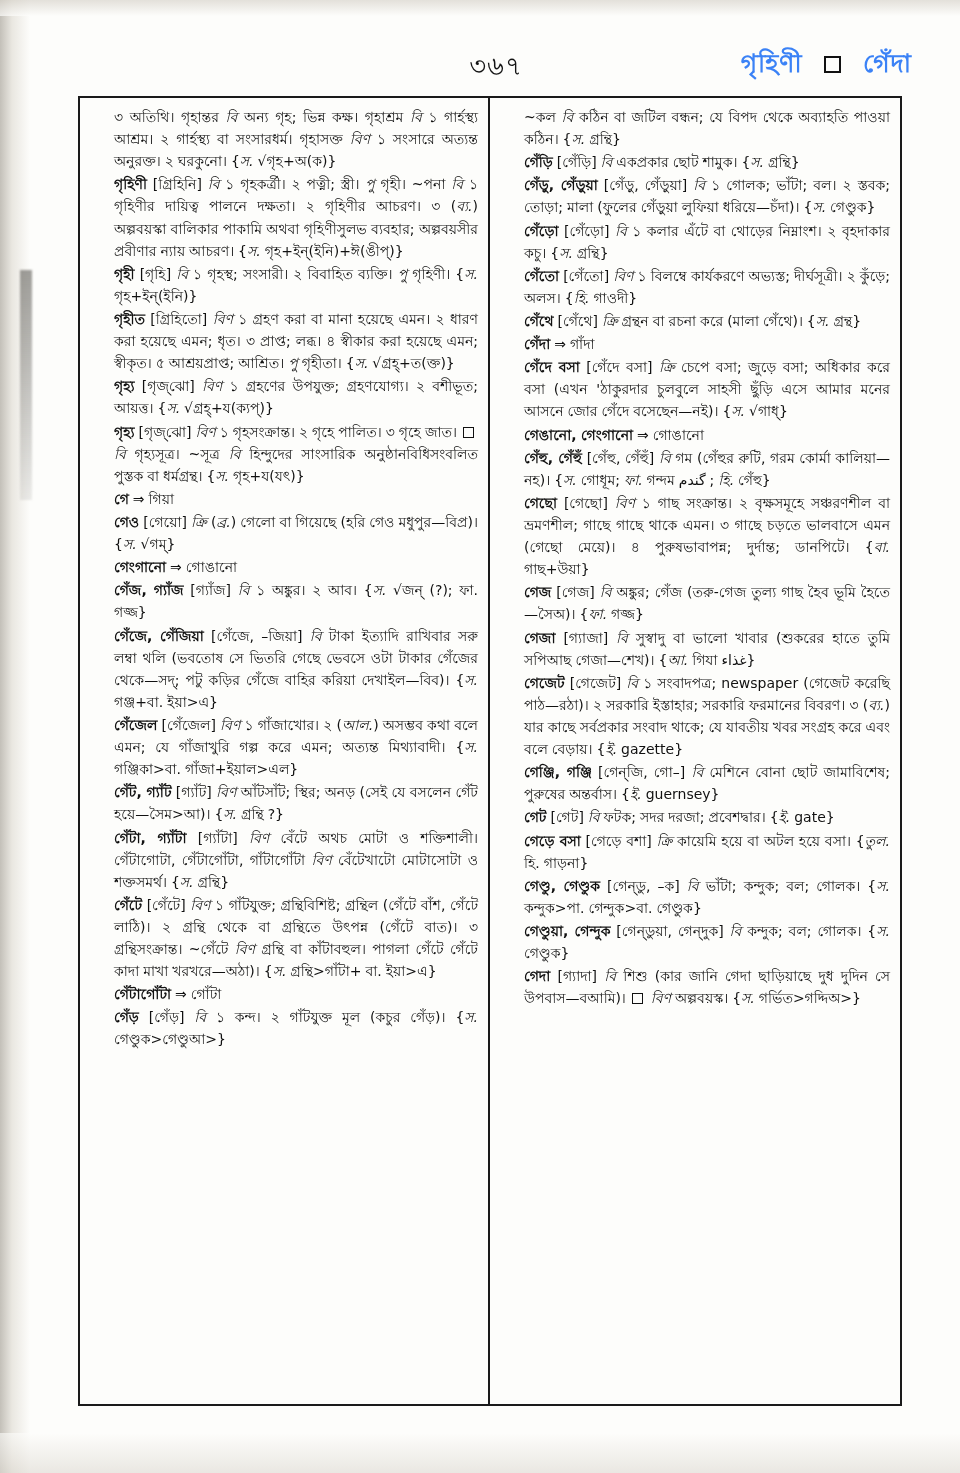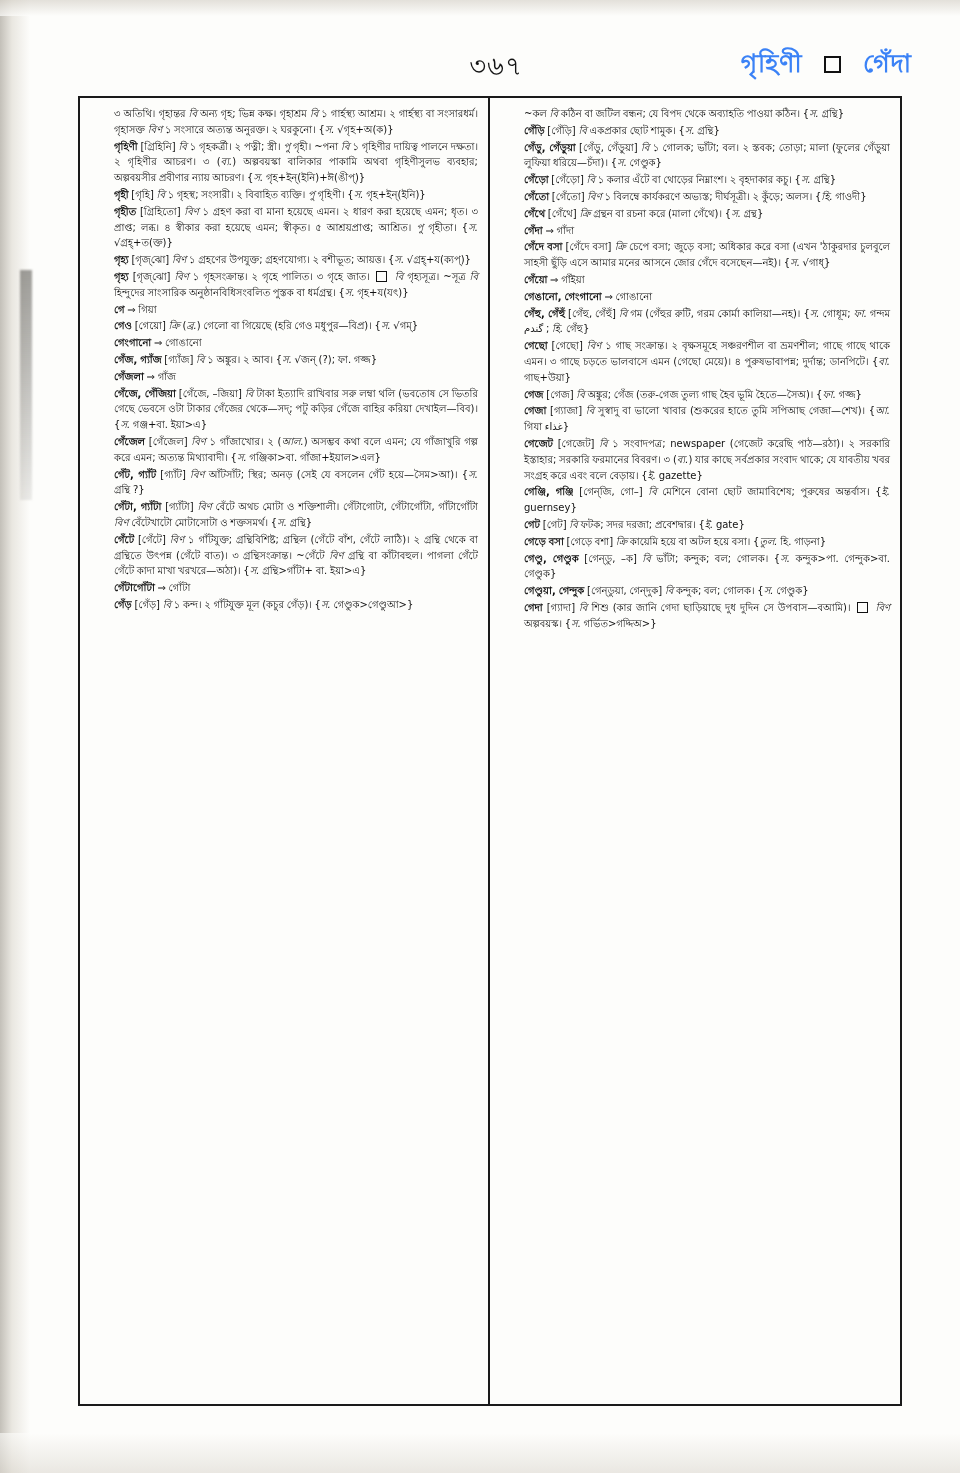--- a/index.html
+++ b/index.html
@@ -99,21 +99,21 @@
   .col {
     box-sizing: border-box;
     padding: 8px 10px 6px 12px;
     width: 50%;
     overflow: hidden;
   }
   .col.left {
     border-right: 2px solid #1a1a1a;
   }
   .entry {
-    font-size: 10px;
+    font-size: 14px;
     line-height: 1.58;
     margin: 0 0 1px 0;
     text-indent: 0;
     padding-left: 22px;
     text-align: justify;
     word-spacing: -0.5px;
   }
   .sq {
     display: inline-block;
     width: 9px;
@@ -146,39 +146,37 @@
         <p class="entry">৩ অতিথি। গৃহান্তর <i>বি</i> অন্য গৃহ; ভিন্ন কক্ষ। গৃহাশ্রম <i>বি</i> ১ গার্হস্থ্য আশ্রম। ২ গার্হস্থ্য বা সংসারধর্ম। গৃহাসক্ত <i>বিণ</i> ১ সংসারে অত্যন্ত অনুরক্ত। ২ ঘরকুনো। {<i>স.</i> √গৃহ+অ(ক)}</p>
         <p class="entry"><b>গৃহিণী</b> [গ্রিহিনি] <i>বি</i> ১ গৃহকর্ত্রী। ২ পত্নী; স্ত্রী। <i>পু</i> গৃহী। ~পনা <i>বি</i> ১ গৃহিণীর দায়িত্ব পালনে দক্ষতা। ২ গৃহিণীর আচরণ। ৩ (<i>ব্য.</i>) অল্পবয়স্কা বালিকার পাকামি অথবা গৃহিণীসুলভ ব্যবহার; অল্পবয়সীর প্রবীণার ন্যায় আচরণ। {<i>স.</i> গৃহ+ইন্(ইনি)+ঈ(ঙীপ্)}</p>
         <p class="entry"><b>গৃহী</b> [গৃহি] <i>বি</i> ১ গৃহস্থ; সংসারী। ২ বিবাহিত ব্যক্তি। <i>পু</i> গৃহিণী। {<i>স.</i> গৃহ+ইন্(ইনি)}</p>
         <p class="entry"><b>গৃহীত</b> [গ্রিহিতো] <i>বিণ</i> ১ গ্রহণ করা বা মানা হয়েছে এমন। ২ ধারণ করা হয়েছে এমন; ধৃত। ৩ প্রাপ্ত; লব্ধ। ৪ স্বীকার করা হয়েছে এমন; স্বীকৃত। ৫ আশ্রয়প্রাপ্ত; আশ্রিত। <i>পু</i> গৃহীতা। {<i>স.</i> √গ্রহ্+ত(ক্ত)}</p>
         <p class="entry"><b>গৃহ্য</b> [গৃজ্‌ঝো] <i>বিণ</i> ১ গ্রহণের উপযুক্ত; গ্রহণযোগ্য। ২ বশীভূত; আয়ত্ত। {<i>স.</i> √গ্রহ্+য(ক্যপ্)}</p>
         <p class="entry"><b>গৃহ্য</b> [গৃজ্‌ঝো] <i>বিণ</i> ১ গৃহসংক্রান্ত। ২ গৃহে পালিত। ৩ গৃহে জাত। <span class="sq"></span> <i>বি</i> গৃহ্যসূত্র। ~সূত্র <i>বি</i> হিন্দুদের সাংসারিক অনুষ্ঠানবিধিসংবলিত পুস্তক বা ধর্মগ্রন্থ। {<i>স.</i> গৃহ+য(যৎ)}</p>
         <p class="entry"><b>গে</b> ⇒ গিয়া</p>
         <p class="entry"><b>গেও</b> [গেয়ো] <i>ক্রি</i> (<i>ব্র.</i>) গেলো বা গিয়েছে (হরি গেও মধুপুর—বিপ্র)। {<i>স.</i> √গম্}</p>
         <p class="entry"><b>গেংগানো</b> ⇒ গোঙানো</p>
         <p class="entry"><b>গেঁজ, গ্যাঁজ</b> [গ্যাঁজ] <i>বি</i> ১ অঙ্কুর। ২ আব। {<i>স.</i> √জন্ (?); ফা. গজ্জ}</p>
-        <p class="entry"><b>গেঁজলা</b> ⇒ গাঁজ</p>
         <p class="entry"><b>গেঁজে, গেঁজিয়া</b> [গেঁজে, –জিয়া] <i>বি</i> টাকা ইত্যাদি রাখিবার সরু লম্বা থলি (ভবতোষ সে ভিতরি গেছে ভেবসে ওটা টাকার গেঁজের থেকে—সদ্‌; পটু কড়ির গেঁজে বাহির করিয়া দেখাইল—বিব)। {<i>স.</i> গঞ্জ+বা. ইয়া&gt;এ}</p>
         <p class="entry"><b>গেঁজেল</b> [গেঁজেল] <i>বিণ</i> ১ গাঁজাখোর। ২ (<i>আল.</i>) অসম্ভব কথা বলে এমন; যে গাঁজাখুরি গল্প করে এমন; অত্যন্ত মিথ্যাবাদী। {<i>স.</i> গঞ্জিকা&gt;বা. গাঁজা+ইয়াল&gt;এল}</p>
         <p class="entry"><b>গেঁট, গ্যাঁট</b> [গ্যাঁট] <i>বিণ</i> আঁটসাঁট; স্থির; অনড় (সেই যে বসলেন গেঁট হয়ে—সৈম&gt;আ)। {<i>স.</i> গ্রন্থি ?}</p>
         <p class="entry"><b>গেঁটা, গ্যাঁটা</b> [গ্যাঁটা] <i>বিণ</i> বেঁটে অথচ মোটা ও শক্তিশালী। গেঁটাগোটা, গেঁটাগোঁটা, গাঁটাগোঁটা <i>বিণ</i> বেঁটেখাটো মোটাসোটা ও শক্তসমর্থ। {<i>স.</i> গ্রন্থি}</p>
         <p class="entry"><b>গেঁটে</b> [গেঁটে] <i>বিণ</i> ১ গাঁটযুক্ত; গ্রন্থিবিশিষ্ট; গ্রন্থিল (গেঁটে বাঁশ, গেঁটে লাঠি)। ২ গ্রন্থি থেকে বা গ্রন্থিতে উৎপন্ন (গেঁটে বাত)। ৩ গ্রন্থিসংক্রান্ত। ~গেঁটে <i>বিণ</i> গ্রন্থি বা কাঁটাবহুল। পাগলা গেঁটে গেঁটে কাদা মাখা খরখরে—অঠা)। {<i>স.</i> গ্রন্থি&gt;গাঁটা+ বা. ইয়া&gt;এ}</p>
         <p class="entry"><b>গেঁটাগোঁটা</b> ⇒ গোঁটা</p>
         <p class="entry"><b>গেঁড়</b> [গেঁড়] <i>বি</i> ১ কন্দ। ২ গাঁটযুক্ত মূল (কচুর গেঁড়)। {<i>স.</i> গেণ্ডুক&gt;গেণ্ডুআ&gt;}</p>
       </div>
     <div class="col right" id="col-right">
         <p class="entry">~কল <i>বি</i> কঠিন বা জটিল বন্ধন; যে বিপদ থেকে অব্যাহতি পাওয়া কঠিন। {<i>স.</i> গ্রন্থি}</p>
         <p class="entry"><b>গেঁড়ি</b> [গেঁড়ি] <i>বি</i> একপ্রকার ছোট শামুক। {<i>স.</i> গ্রন্থি}</p>
         <p class="entry"><b>গেঁড়ু, গেঁড়ুয়া</b> [গেঁড়ু, গেঁড়ুয়া] <i>বি</i> ১ গোলক; ভাঁটা; বল। ২ স্তবক; তোড়া; মালা (ফুলের গেঁড়ুয়া লুফিয়া ধরিয়ে—চঁদা)। {<i>স.</i> গেণ্ডুক}</p>
         <p class="entry"><b>গেঁড়ো</b> [গেঁড়ো] <i>বি</i> ১ কলার এঁটে বা থোড়ের নিম্নাংশ। ২ বৃহদাকার কচু। {<i>স.</i> গ্রন্থি}</p>
         <p class="entry"><b>গেঁতো</b> [গেঁতো] <i>বিণ</i> ১ বিলম্বে কার্যকরণে অভ্যস্ত; দীর্ঘসূত্রী। ২ কুঁড়ে; অলস। {<i>হি.</i> গাওদী}</p>
         <p class="entry"><b>গেঁথে</b> [গেঁথে] <i>ক্রি</i> গ্রন্থন বা রচনা করে (মালা গেঁথে)। {<i>স.</i> গ্রন্থ}</p>
         <p class="entry"><b>গেঁদা</b> ⇒ গাঁদা</p>
         <p class="entry"><b>গেঁদে বসা</b> [গেঁদে বসা] <i>ক্রি</i> চেপে বসা; জুড়ে বসা; অধিকার করে বসা (এখন 'ঠাকুরদার চুলবুলে সাহসী ছুঁড়ি এসে আমার মনের আসনে জোর গেঁদে বসেছেন—নই)। {<i>স.</i> √গাধ্}</p>
-        <p class="entry"><b>গেঁয়ো</b> ⇒ গাঁইয়া</p>
         <p class="entry"><b>গেঙানো, গেংগানো</b> ⇒ গোঙানো</p>
         <p class="entry"><b>গেঁহু, গেঁহুঁ</b> [গেঁহু, গেঁহুঁ] <i>বি</i> গম (গেঁহুর রুটি, গরম কোর্মা কালিয়া—নহ)। {<i>স.</i> গোধূম; <i>ফা.</i> গন্দম گندم ; <i>হি.</i> গেঁহু}</p>
         <p class="entry"><b>গেছো</b> [গেছো] <i>বিণ</i> ১ গাছ সংক্রান্ত। ২ বৃক্ষসমূহে সঞ্চরণশীল বা ভ্রমণশীল; গাছে গাছে থাকে এমন। ৩ গাছে চড়তে ভালবাসে এমন (গেছো মেয়ে)। ৪ পুরুষভাবাপন্ন; দুর্দান্ত; ডানপিটে। {<i>বা.</i> গাছ+উয়া}</p>
         <p class="entry"><b>গেজ</b> [গেজ] <i>বি</i> অঙ্কুর; গেঁজ (তরু-গেজ তুল্য গাছ হৈব ভূমি হৈতে—সৈঅ)। {<i>ফা.</i> গজ্জ}</p>
         <p class="entry"><b>গেজা</b> [গ্যাজা] <i>বি</i> সুস্বাদু বা ভালো খাবার (শুকরের হাতে তুমি সপিআছ গেজা—শেখ)। {<i>আ.</i> গিযা غذاء}</p>
         <p class="entry"><b>গেজেট</b> [গেজেট] <i>বি</i> ১ সংবাদপত্র; newspaper (গেজেট করেছি পাঠ—রঠা)। ২ সরকারি ইস্তাহার; সরকারি ফরমানের বিবরণ। ৩ (<i>ব্য.</i>) যার কাছে সর্বপ্রকার সংবাদ থাকে; যে যাবতীয় খবর সংগ্রহ করে এবং বলে বেড়ায়। {<i>ই.</i> gazette}</p>
         <p class="entry"><b>গেঞ্জি, গঞ্জি</b> [গেন্‌জি, গো–] <i>বি</i> মেশিনে বোনা ছোট জামাবিশেষ; পুরুষের অন্তর্বাস। {<i>ই.</i> guernsey}</p>
         <p class="entry"><b>গেট</b> [গেট] <i>বি</i> ফটক; সদর দরজা; প্রবেশদ্বার। {<i>ই.</i> gate}</p>
         <p class="entry"><b>গেড়ে বসা</b> [গেড়ে বশা] <i>ক্রি</i> কায়েমি হয়ে বা অটল হয়ে বসা। {<i>তুল.</i> হি. গাড়না}</p>
         <p class="entry"><b>গেণ্ডু, গেণ্ডুক</b> [গেন্‌ডু, –ক] <i>বি</i> ভাঁটা; কন্দুক; বল; গোলক। {<i>স.</i> কন্দুক&gt;পা. গেন্দুক&gt;বা. গেণ্ডুক}</p>

